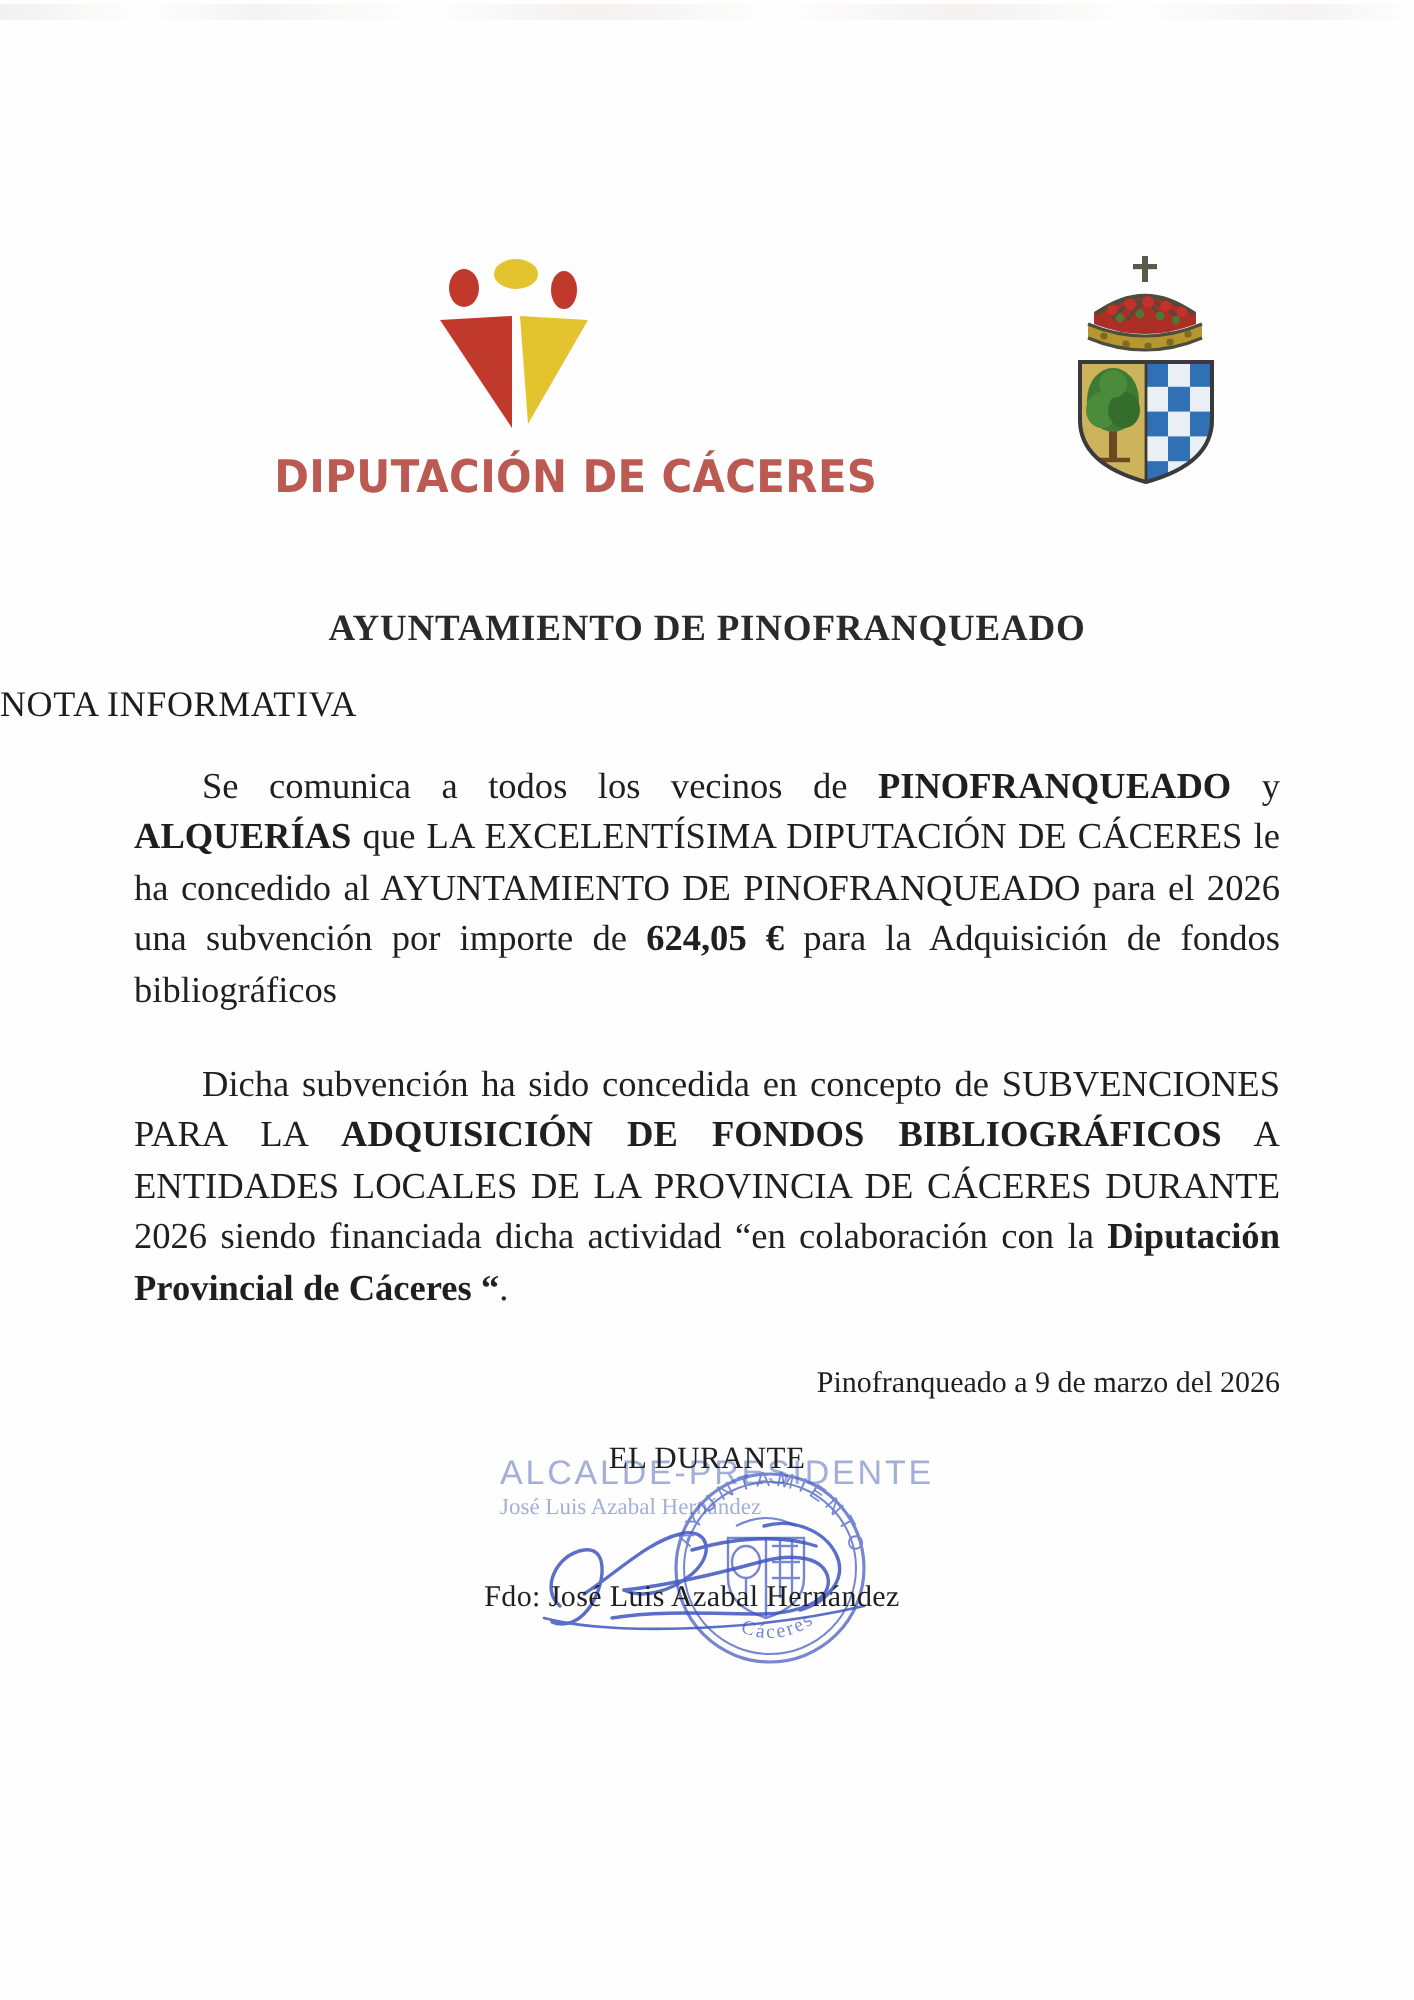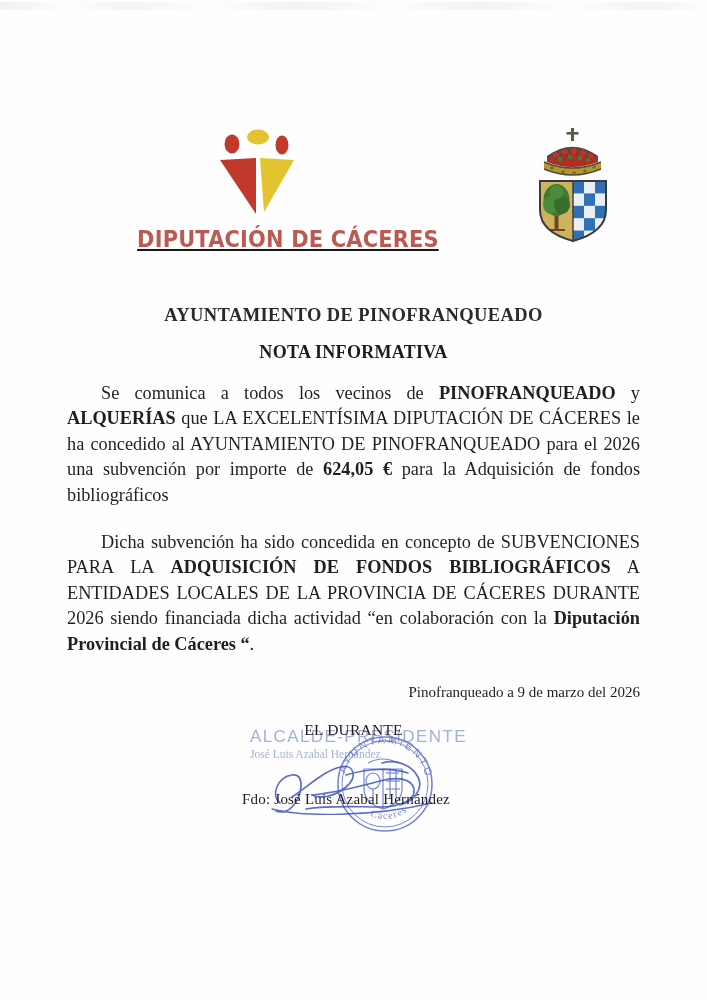--- a/index.html
+++ b/index.html
@@ -42,21 +42,20 @@
     left: 0;
     width: 707px;
     height: 150px;
   }
   .dip-logo {
     position: absolute;
     left: 128px;
     top: 10px;
     width: 260px;
     text-align: left;
-    text-decoration: underline;
   }
   .dip-mark {
     width: 100px;
     height: 88px;
     margin: 0 auto;
     position: relative;
   }
   .dip-wordmark {
     margin-top: 10px;
     font-family: "DejaVu Sans", sans-serif;
@@ -84,23 +83,22 @@
   }
   .title-org {
     text-align: center;
     font-size: 18.5px;
     letter-spacing: 0.4px;
     color: #2a2a2a;
     margin: 0 0 4px 0;
     font-weight: bold;
   }
   .title-note {
-    text-align: center;
     font-size: 18px;
-    font-weight: bold;
+    font-weight: normal;
     letter-spacing: 0.3px;
     color: #1c1c1c;
     margin: 16px 0 0 0;
   }
   .body-block {
     margin: 0 auto;
     width: 573px;
     padding-left: 0;
   }
   p.para {

